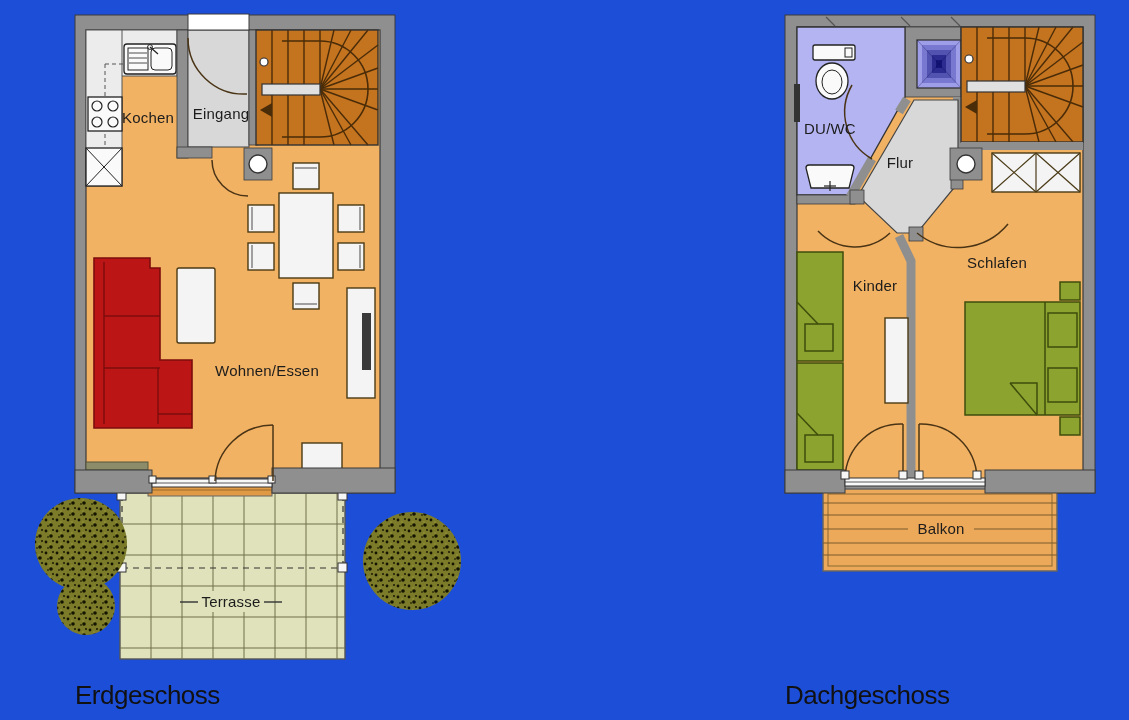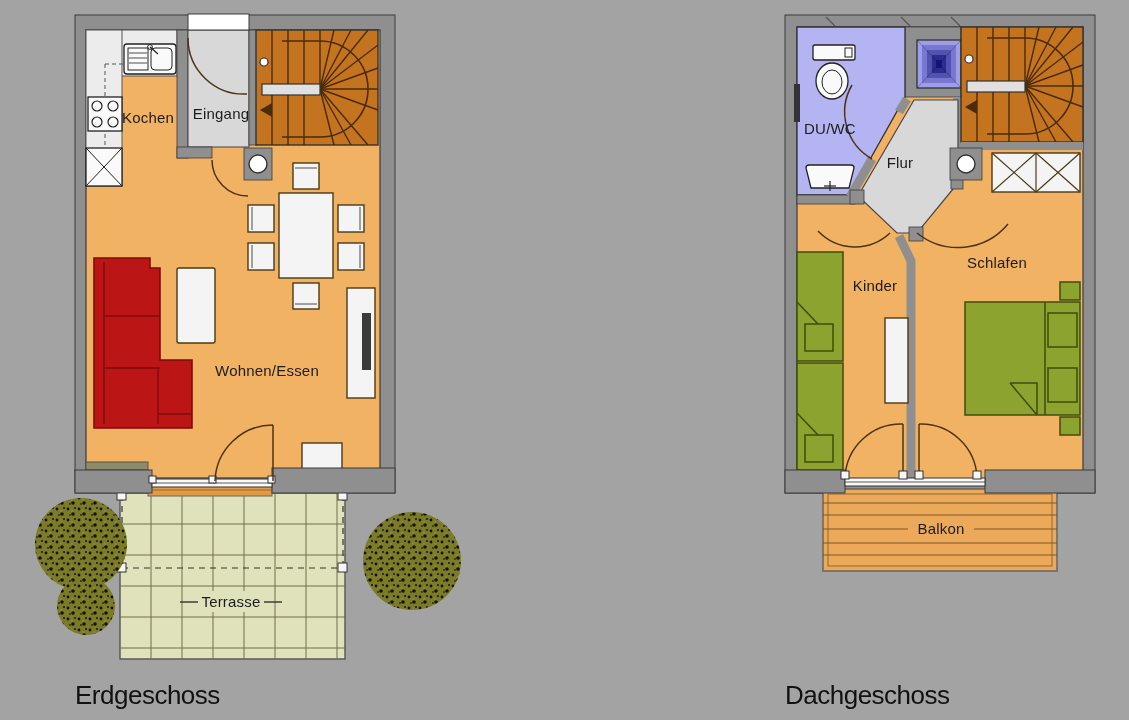--- a/index.html
+++ b/index.html
@@ -1,16 +1,16 @@
 <!DOCTYPE html>
 <html><head>
 <meta charset="utf-8">
 <style>
   html,body{margin:0;padding:0;background:#ffffff;}
-  .canvas{position:relative;width:1129px;height:720px;background:#a3a3a3;overflow:hidden;
+  .canvas{position:relative;width:1129px;height:720px;background:#1d4ed8;overflow:hidden;
           font-family:"Liberation Sans",sans-serif;}
   svg{display:block;}
   .lbl{font-family:"Liberation Sans",sans-serif;font-size:15px;fill:#1c1c1c;letter-spacing:0.2px;}
   .title{font-family:"Liberation Sans",sans-serif;font-size:26px;fill:#111;letter-spacing:-0.5px;}
   .wall{fill:#8f8f8f;stroke:#3a3a3a;stroke-width:1;}
   .floor{fill:#f2b263;stroke:#3a3a3a;stroke-width:1.2;}
   .grayfloor{fill:#d8d8d8;stroke:#444;stroke-width:1;}
   .furn{fill:#f4f4f4;stroke:#4a3a16;stroke-width:1.4;}
   .fix{fill:#fafafa;stroke:#222;stroke-width:1.3;}
   .arc{fill:none;stroke:#4a3416;stroke-width:1.5;}

